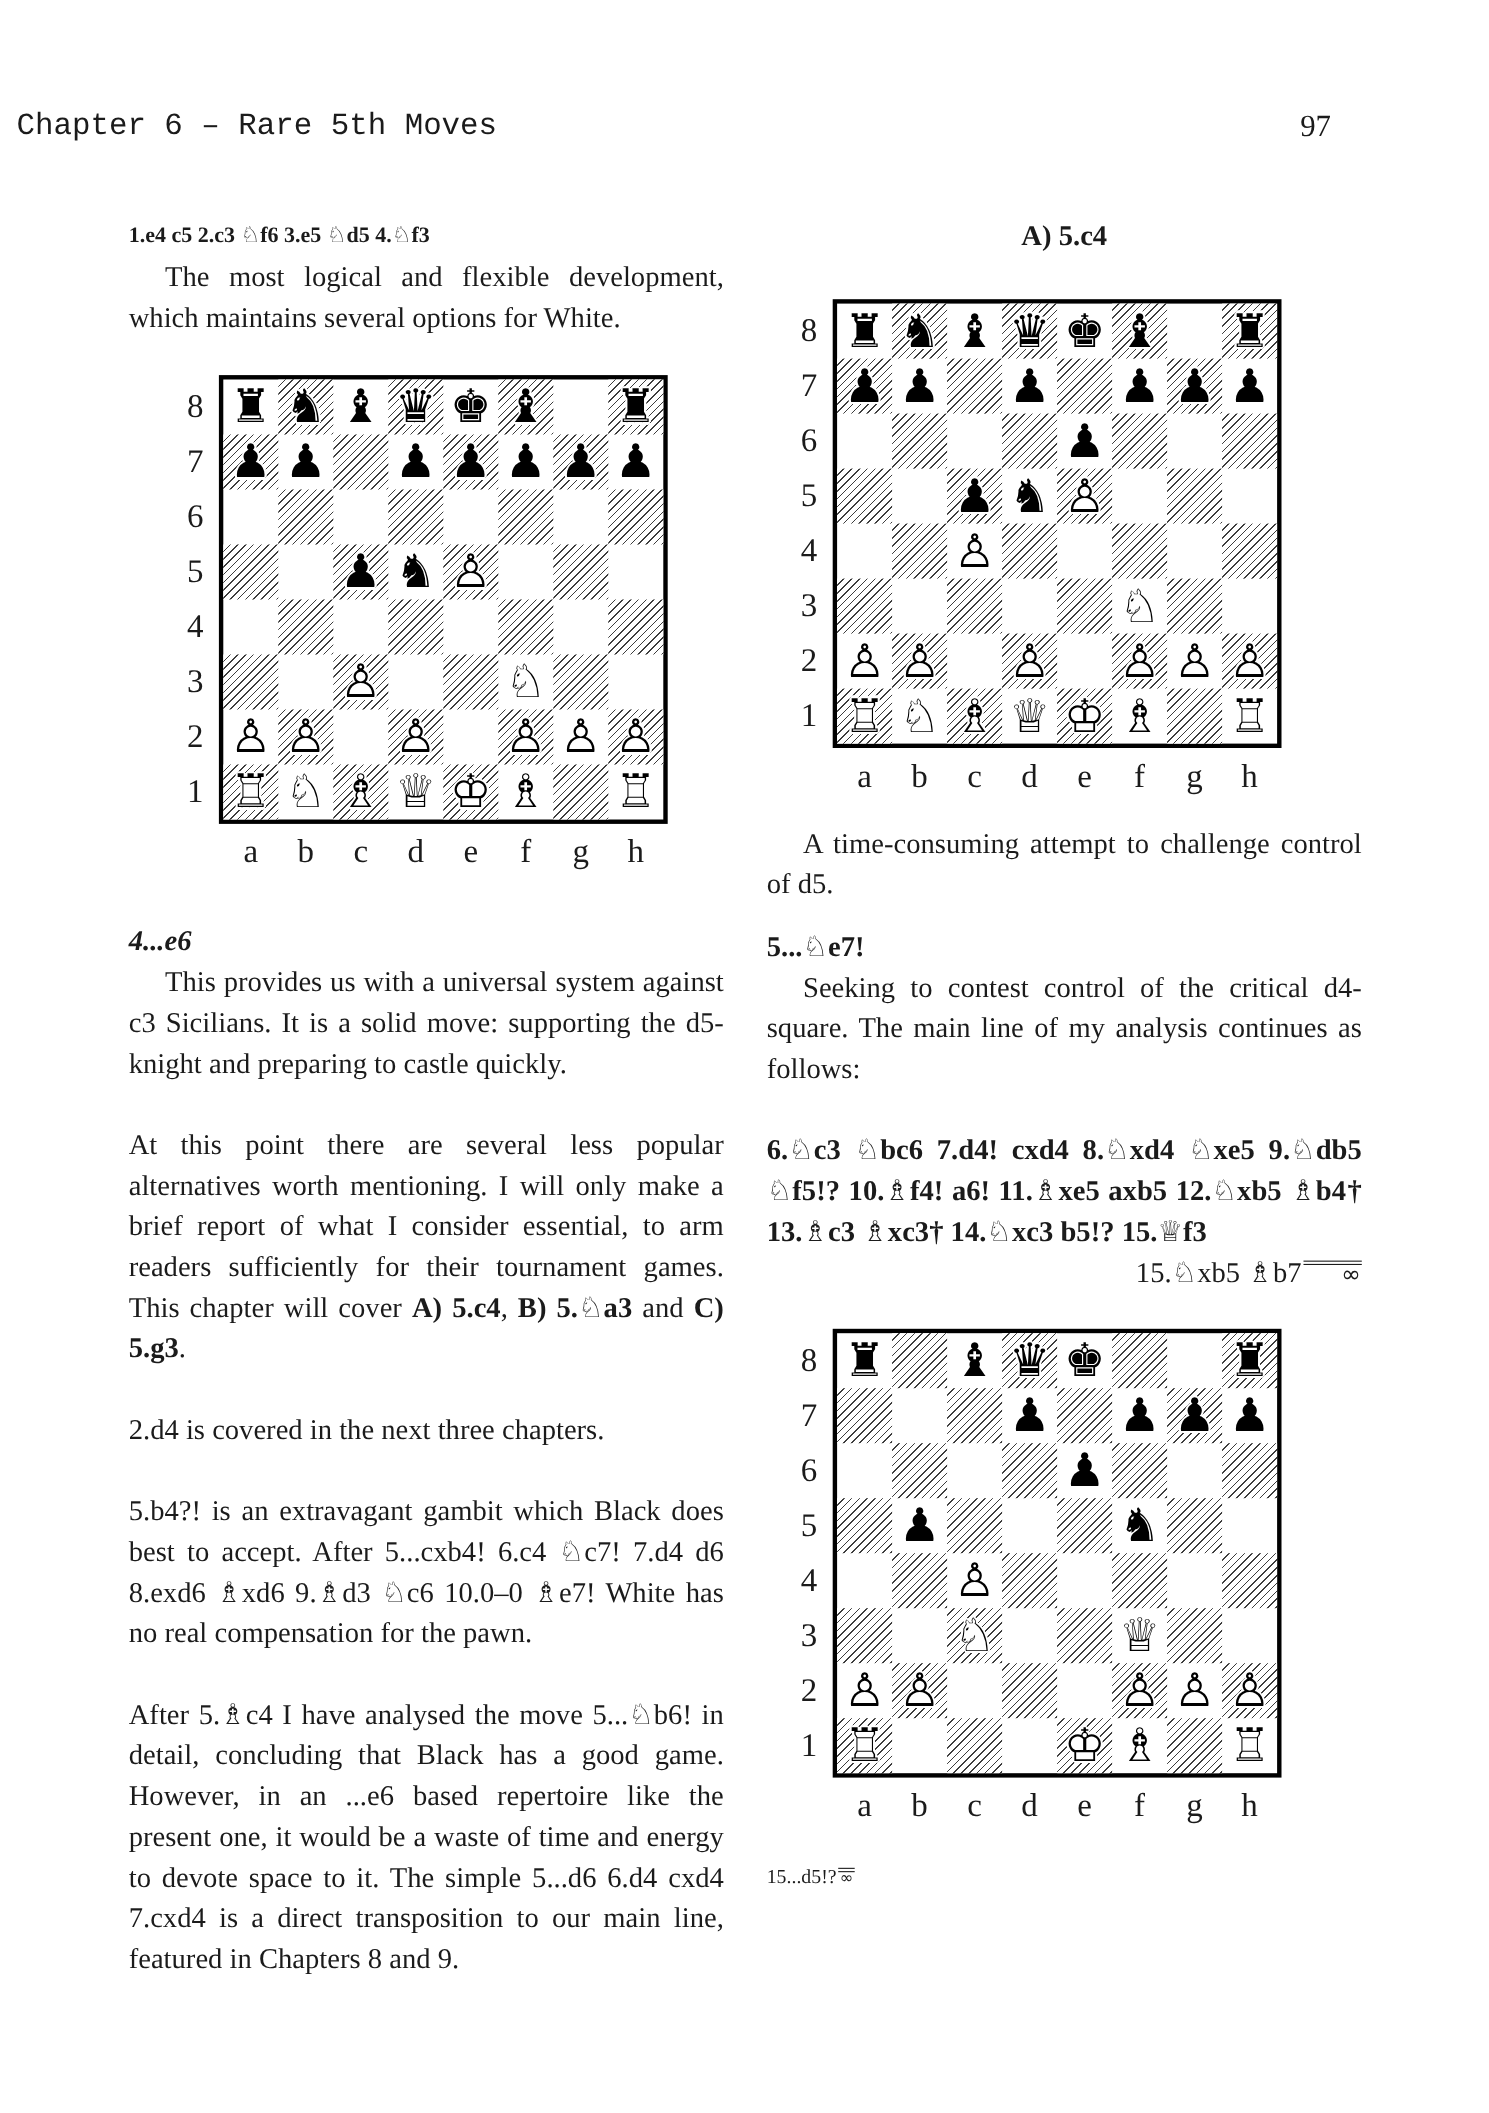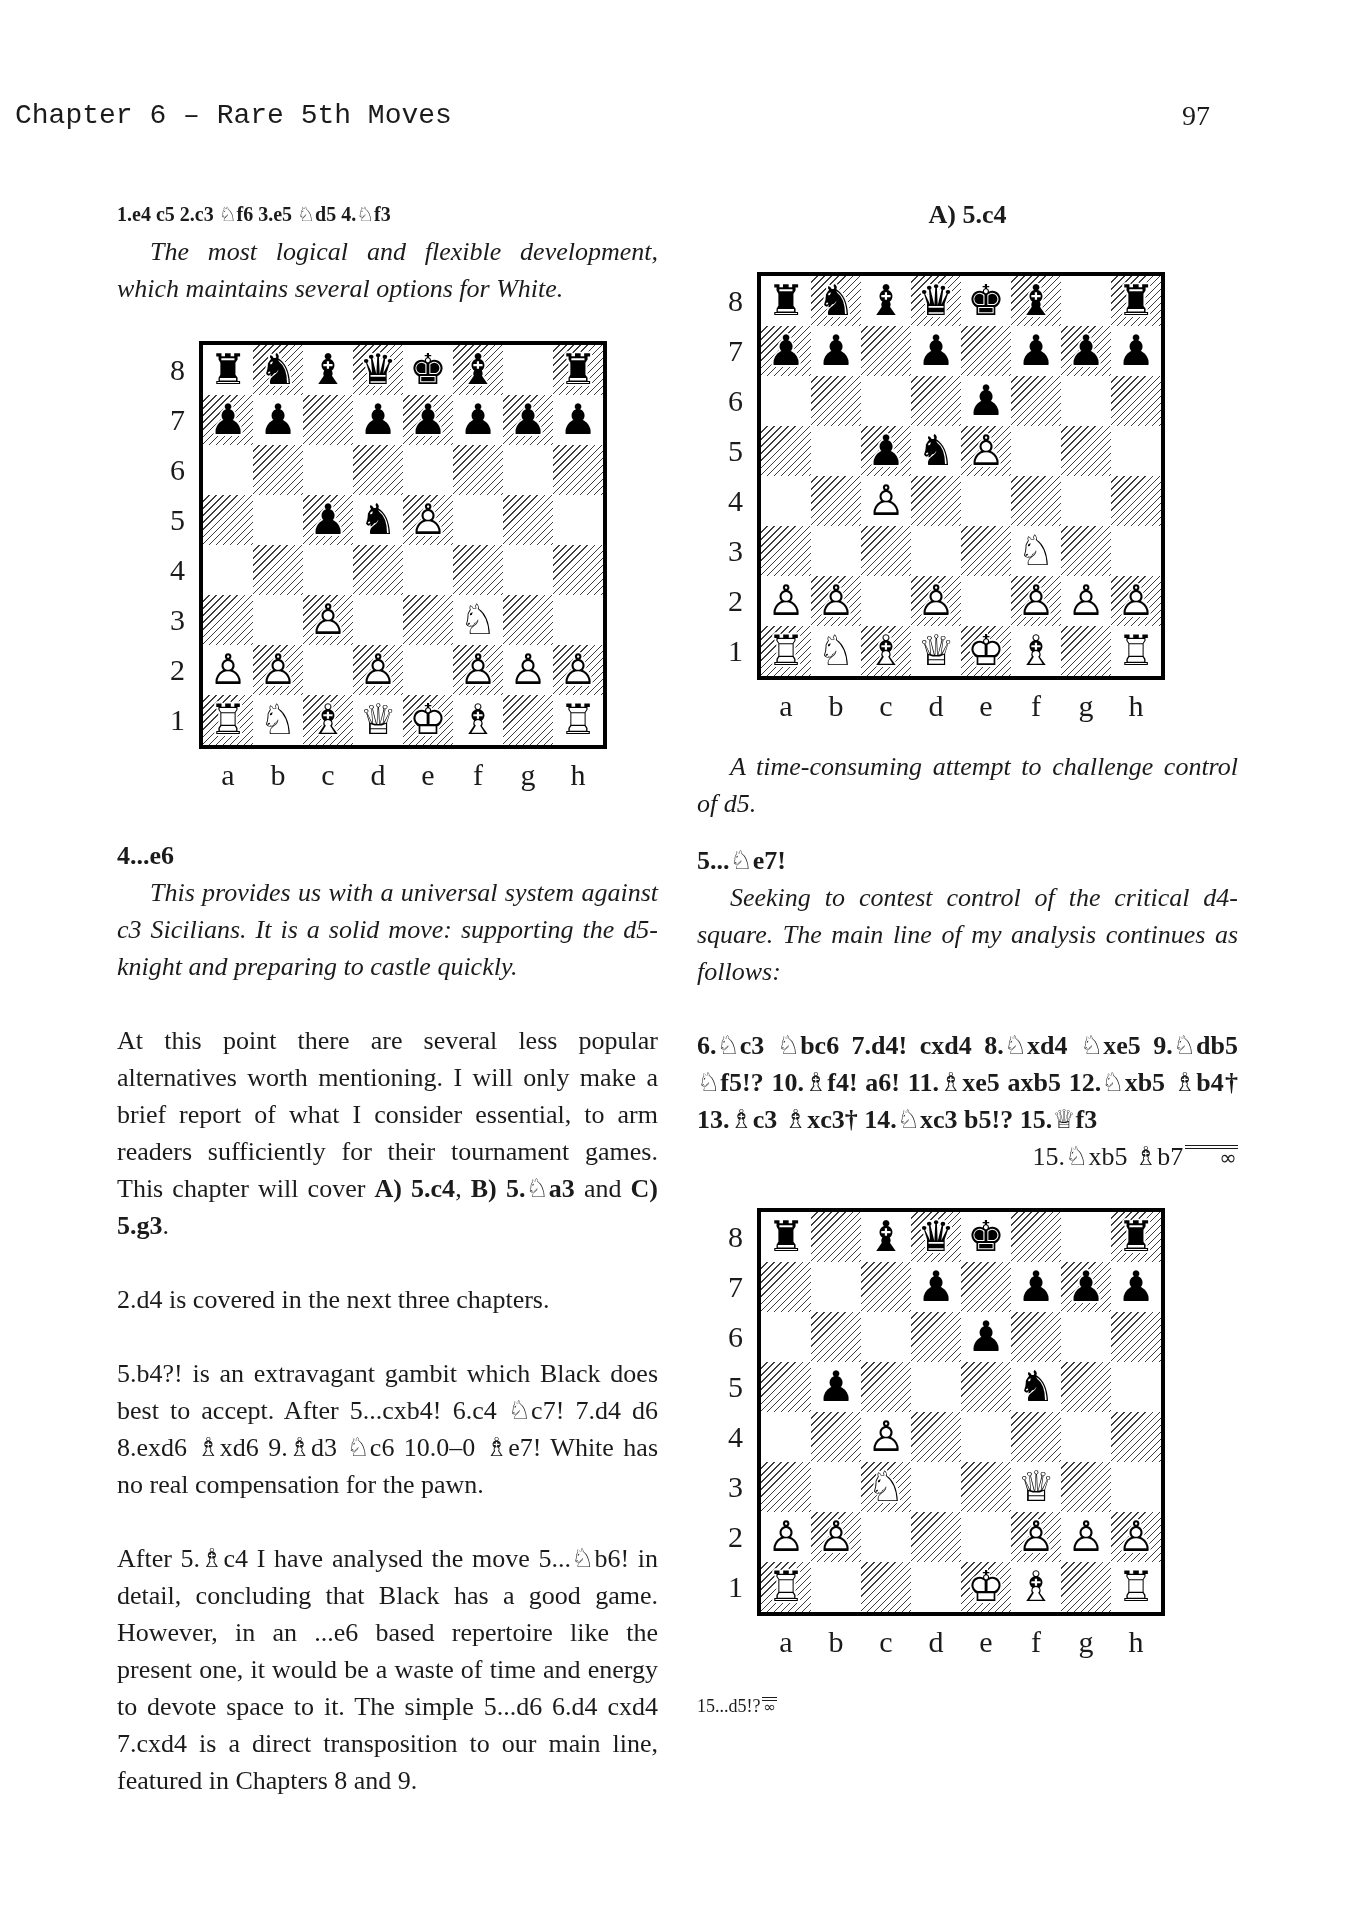--- a/index.html
+++ b/index.html
@@ -4,21 +4,21 @@
 <style>
   html,body{margin:0;padding:0;background:#ffffff;}
   .page{position:relative;width:1354px;height:1921px;background:#ffffff;overflow:hidden;
         font-family:"Liberation Serif","DejaVu Sans",serif;color:#1b1b1b;}
   .header{position:absolute;top:100px;left:15px;width:100%;text-align:left;font-size:28px;font-family:Liberation Mono, monospace;}
   .page-num{position:absolute;top:100px;right:144px;font-size:28px;}
   .col{position:absolute;top:196px;width:541px;}
   .col-left{left:117px;}
   .col-right{left:697px;}
   .para{font-size:26px;line-height:37px;text-align:justify;margin:0;}
-  .para.indent{text-indent:33px;font-style:italic;}
+  .para.indent{text-indent:33px;}
   .gap{margin-top:37px;}
   .b,.bold{font-weight:700;}
   .moves-heading{font-size:20px;line-height:37px;font-weight:700;}
   .section-heading{font-size:26px;line-height:37px;font-weight:700;text-align:center;}
   .move-heading{font-size:26px;line-height:37px;font-weight:700;}
   .mainline{font-weight:700;}
   .sideline{text-indent:33px;text-align:right;}
   .final-move{font-weight:400;margin-top:26px;font-size:18px;line-height:37px;}
   .eval-comp{display:inline-block;border-top:4px double currentColor;line-height:.85;
              font-size:.82em;padding:0 1px;margin-left:2px;
@@ -305,21 +305,21 @@
           <div class="file-label">b</div>
           <div class="file-label">c</div>
           <div class="file-label">d</div>
           <div class="file-label">e</div>
           <div class="file-label">f</div>
           <div class="file-label">g</div>
           <div class="file-label">h</div>
         </div>
       </div>
 
-    <div class="move-heading" style="margin-top:42px;">4...e6</div>
+    <div class="move-heading" style="margin-top:42px;font-style:italic;">4...e6</div>
     <p class="para indent">This provides us with a universal system against c3 Sicilians. It is a solid move: supporting the d5-knight and preparing to castle quickly.</p>
 
     <p class="para gap"><span>At this point there are several less popular alternatives worth mentioning. I will only make a brief report of what I consider essential, to arm readers sufficiently for their tournament games. This chapter will cover </span><span class="b">A) 5.c4</span><span>, </span><span class="b">B) 5.♘a3</span><span> and </span><span class="b">C) 5.g3</span><span>.</span></p>
 
     <p class="para gap">2.d4 is covered in the next three chapters.</p>
 
     <p class="para gap">5.b4?! is an extravagant gambit which Black does best to accept. After 5...cxb4! 6.c4 ♘c7! 7.d4 d6 8.exd6 ♗xd6 9.♗d3 ♘c6 10.0–0 ♗e7! White has no real compensation for the pawn.</p>
 
     <p class="para gap">After 5.♗c4 I have analysed the move 5...♘b6! in detail, concluding that Black has a good game. However, in an ...e6 based repertoire like the present one, it would be a waste of time and energy to devote space to it. The simple 5...d6 6.d4 cxd4 7.cxd4 is a direct transposition to our main line, featured in Chapters 8 and 9.</p>
   </div>

